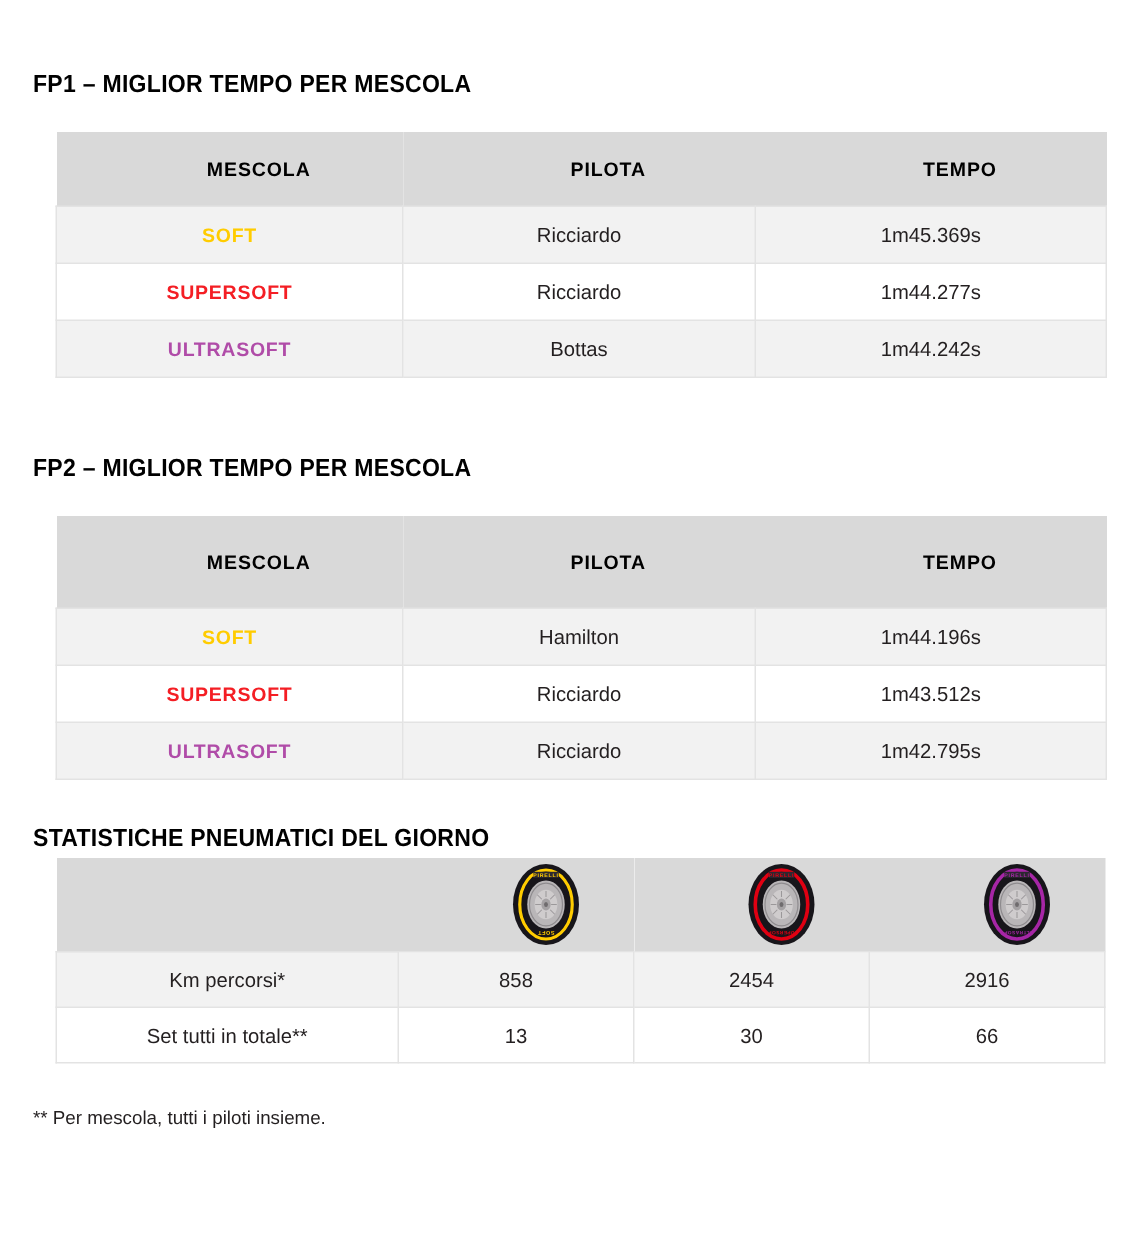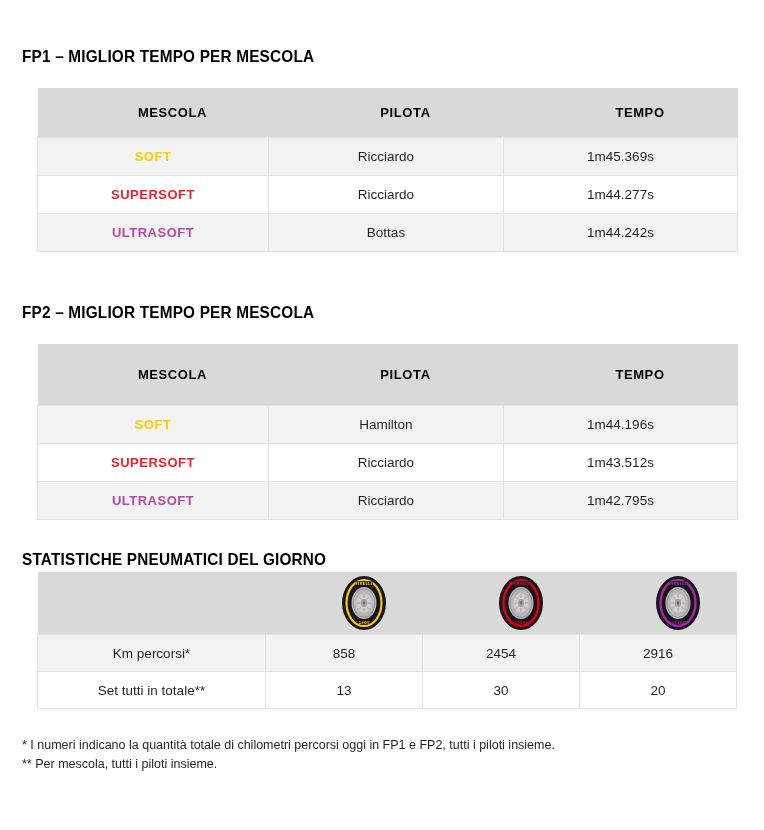--- a/index.html
+++ b/index.html
@@ -287,23 +287,22 @@
       <tr class="shade">
         <td class="stats-label">Km percorsi*</td>
         <td>858</td>
         <td>2454</td>
         <td>2916</td>
       </tr>
       <tr class="plain">
         <td class="stats-label">Set tutti in totale**</td>
         <td>13</td>
         <td>30</td>
-        <td>20</td>
+        <td>66</td>
       </tr>
     </tbody>
   </table>
 
   <div class="footnotes">
-    <div>* I numeri indicano la quantità totale di chilometri percorsi oggi in FP1 e FP2, tutti i piloti insieme.</div>
     <div>** Per mescola, tutti i piloti insieme.</div>
   </div>
 
 </div>
 
 </body></html>

